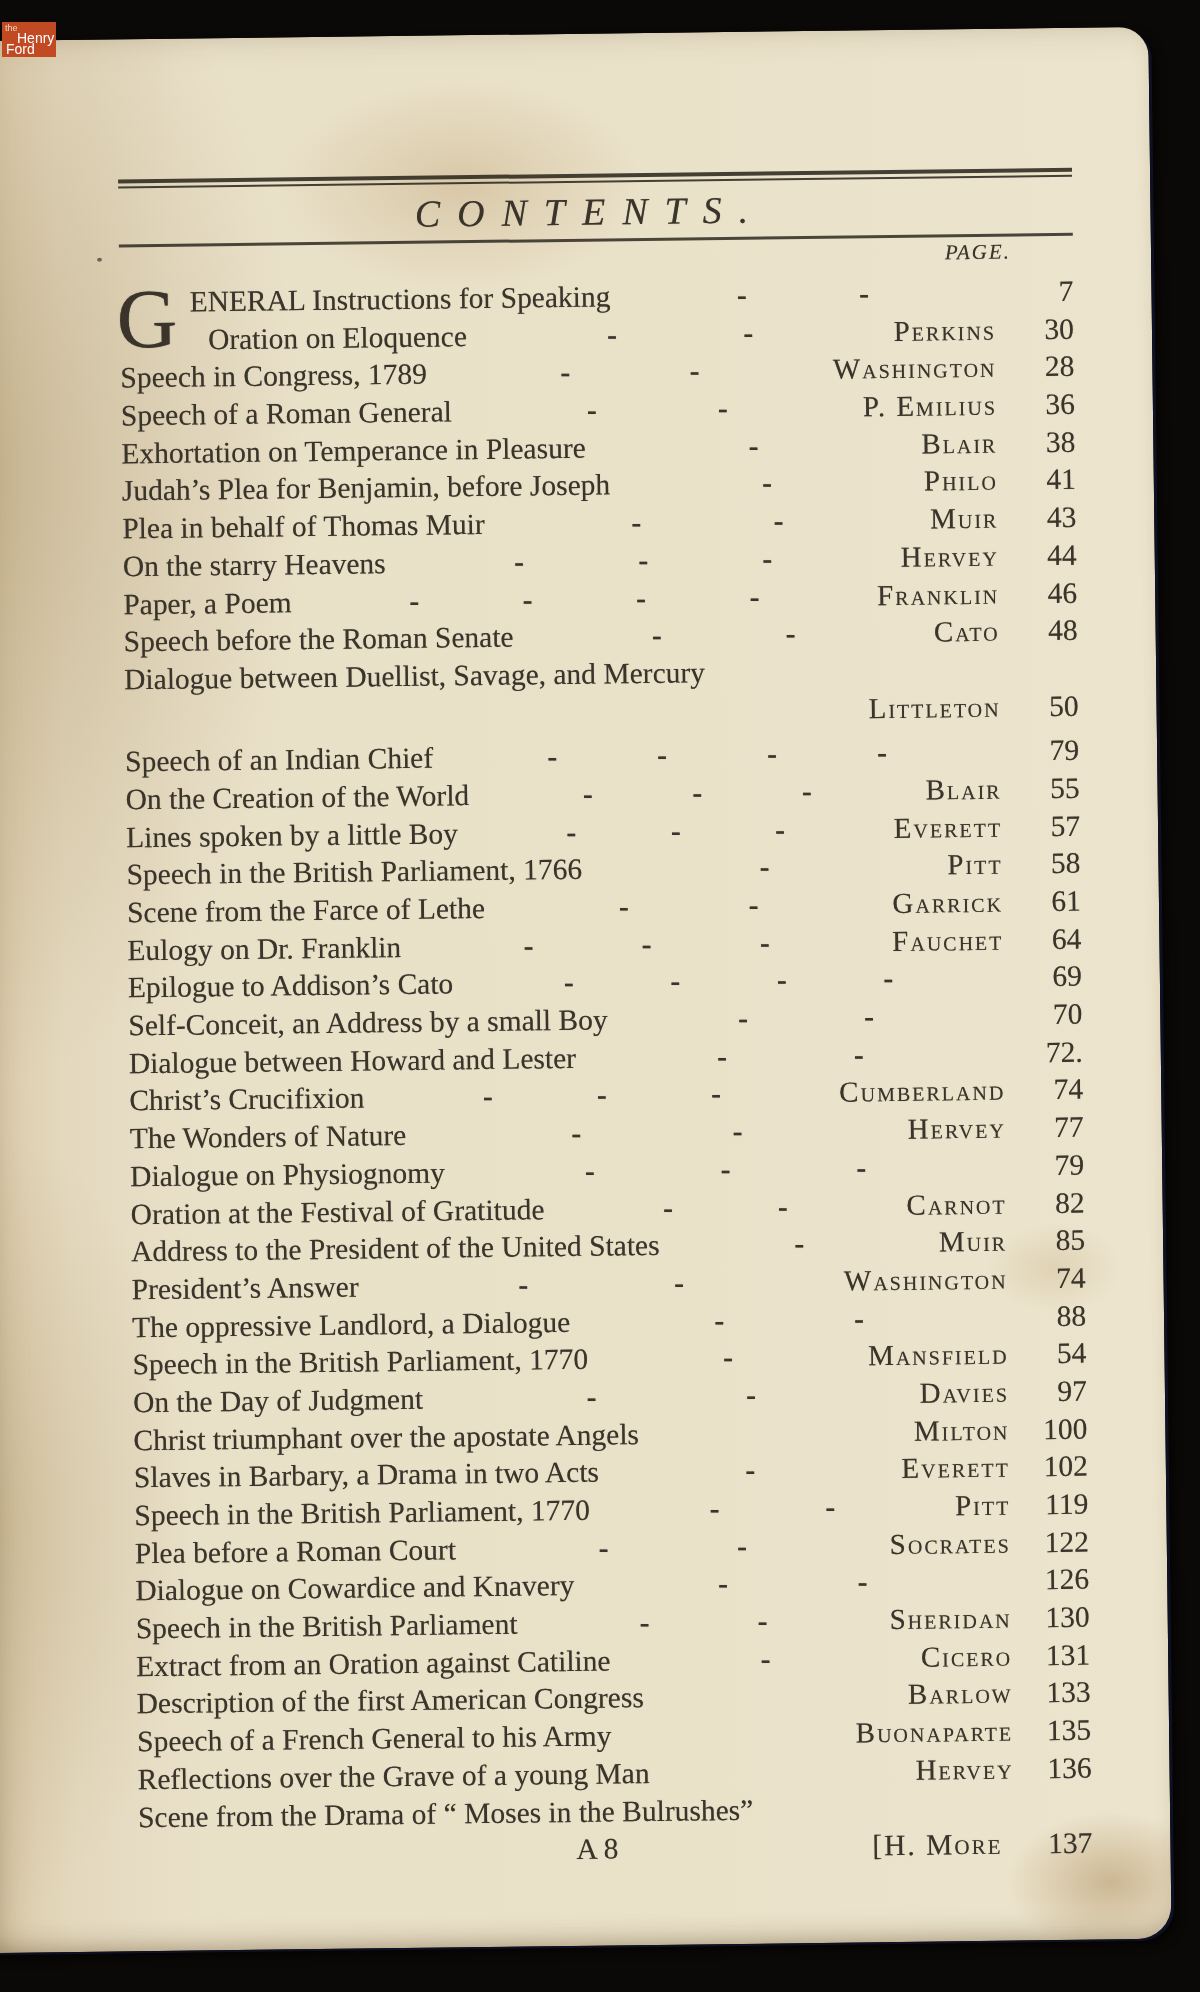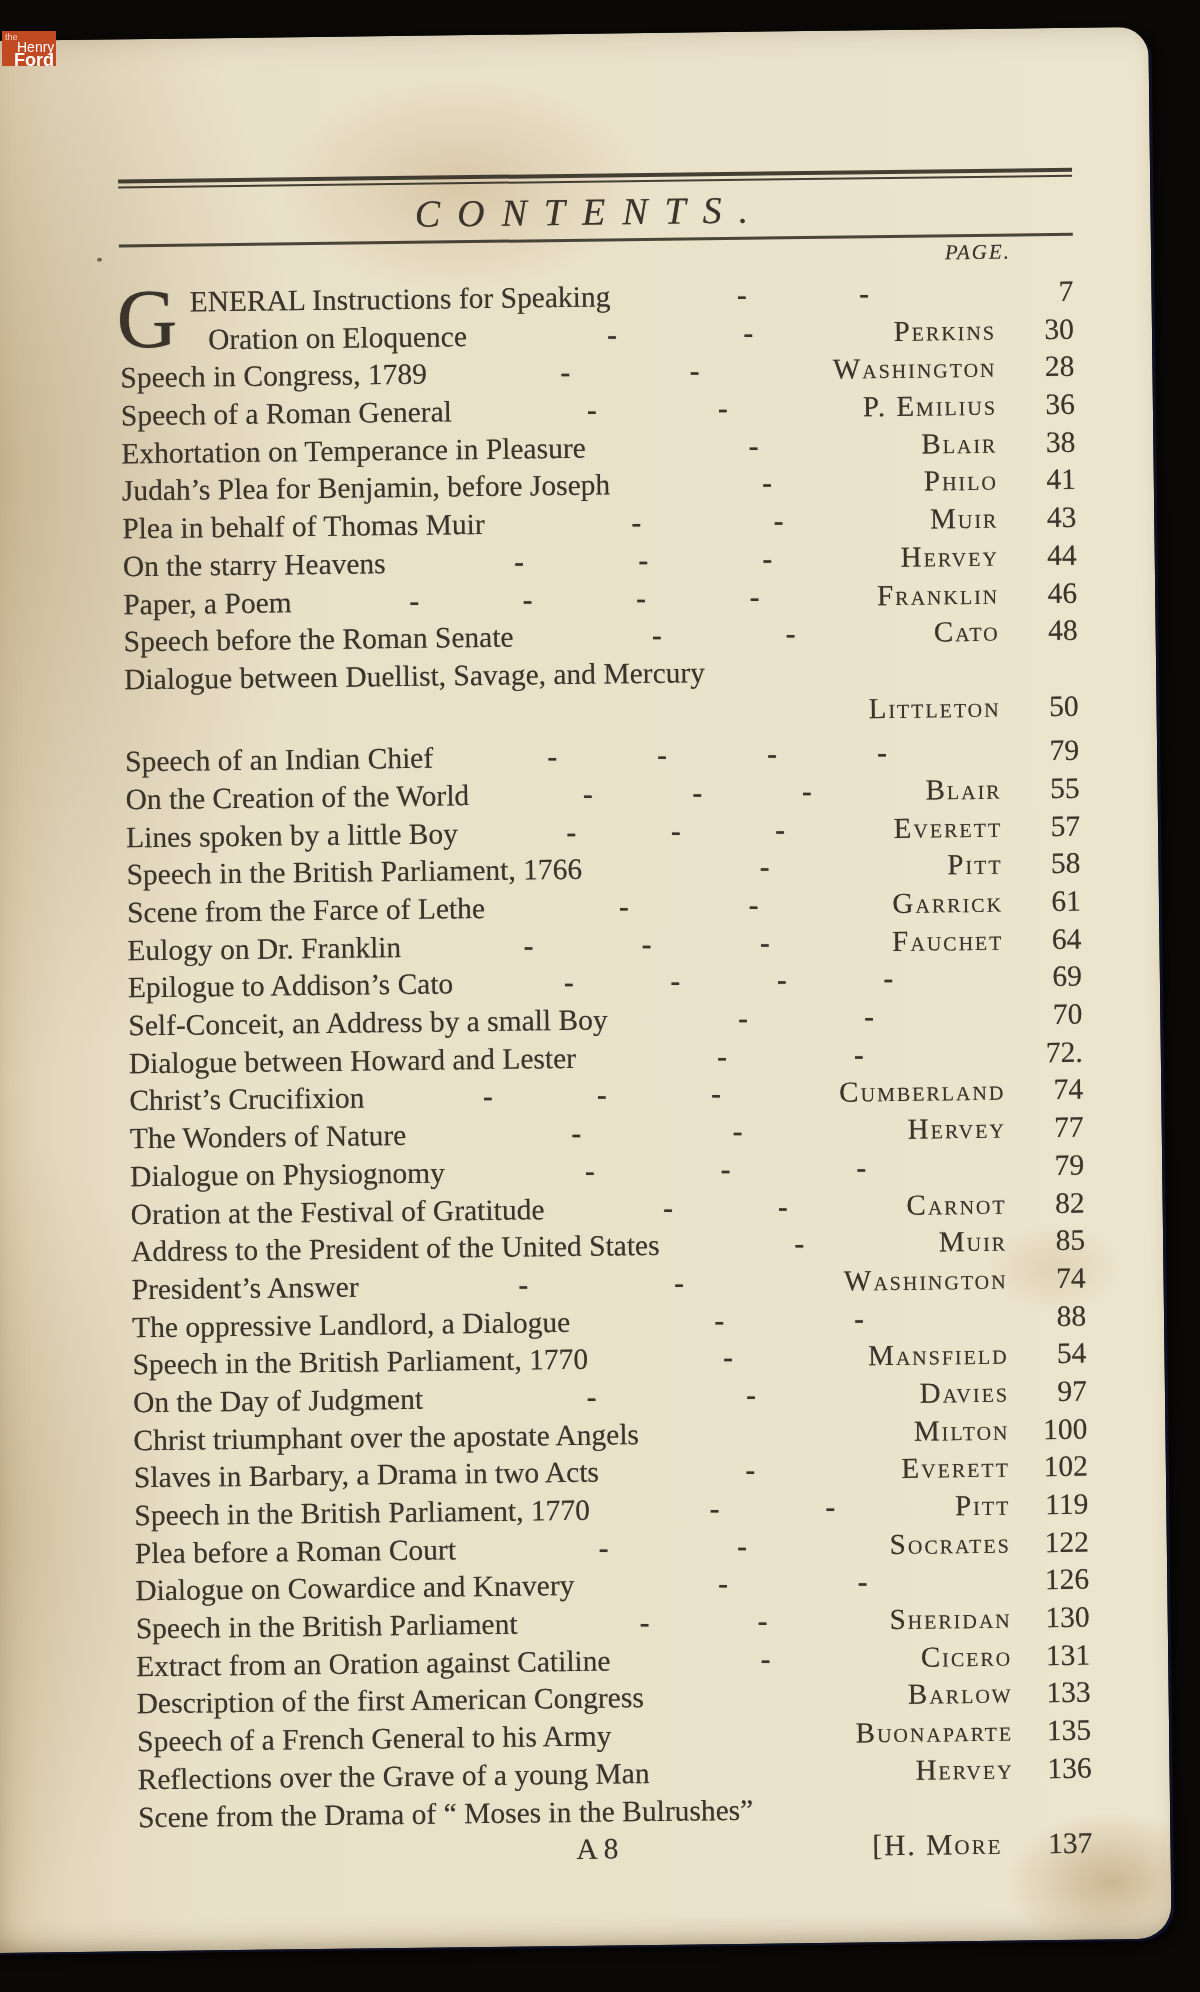--- a/index.html
+++ b/index.html
@@ -55,27 +55,27 @@
     font-weight:500;text-shadow:0 0 1px rgba(58,52,43,.7);}
 
   .footer-row{padding-left:438px;}
   .footer-row .spacer{flex:1 1 auto;}
   .catchword{font-variant:small-caps;letter-spacing:2px;margin-right:26px;}
 
   .speck{position:absolute;width:5px;height:4px;border-radius:50%;
     background:rgba(52,46,38,.65);}
 
   
-  .logo{position:absolute;left:2px;top:31px;width:54px;height:35px;
+  .logo{position:absolute;left:2px;top:22px;width:54px;height:35px;
     background:var(--logo_bg,#c14a23);z-index:5;
     font-family:"Liberation Sans","DejaVu Sans",sans-serif;padding-left:48px;}
   .logo span{position:absolute;color:var(--logo_text,#fff);line-height:1;}
   .logo .l-the{left:3px;top:2px;font-size:9px;color:#f0d5c2;font-weight:400;}
   .logo .l-henry{left:15px;top:9px;font-size:14px;font-weight:400;}
-  .logo .l-ford{left:4px;top:20px;font-size:18px;font-weight:700;margin-left:8px;}
+  .logo .l-ford{left:4px;top:20px;font-size:14px;font-weight:400;}
 </style>
 </head>
 <body>
 
 <div class="logo">
   <span class="l-the">the</span>
   <span class="l-henry">Henry</span>
   <span class="l-ford">Ford</span>
 </div>
 

